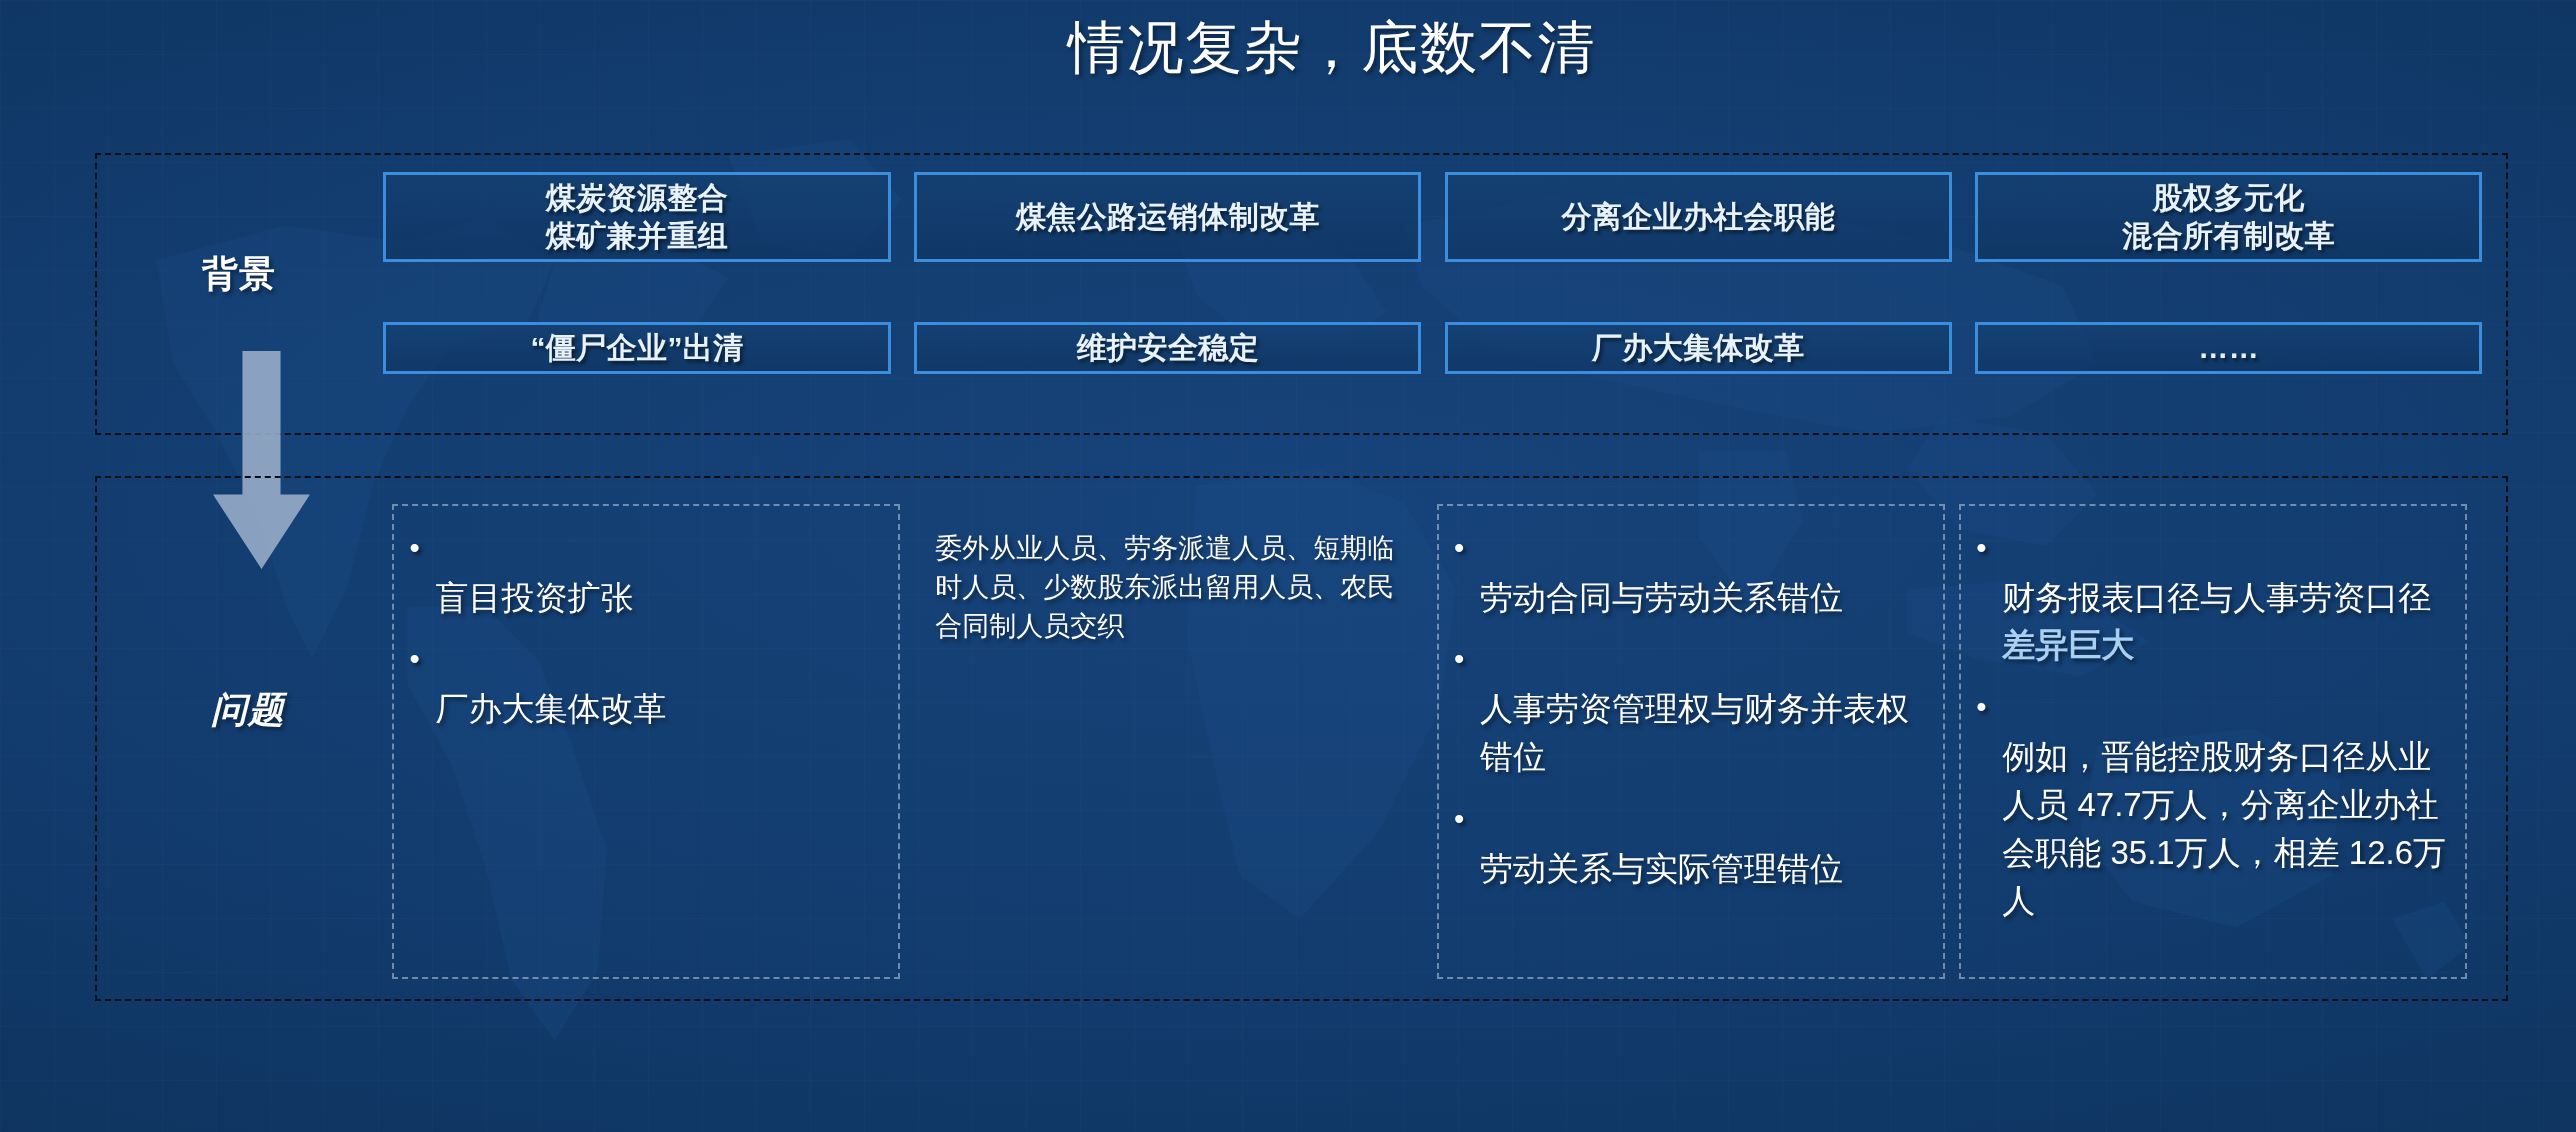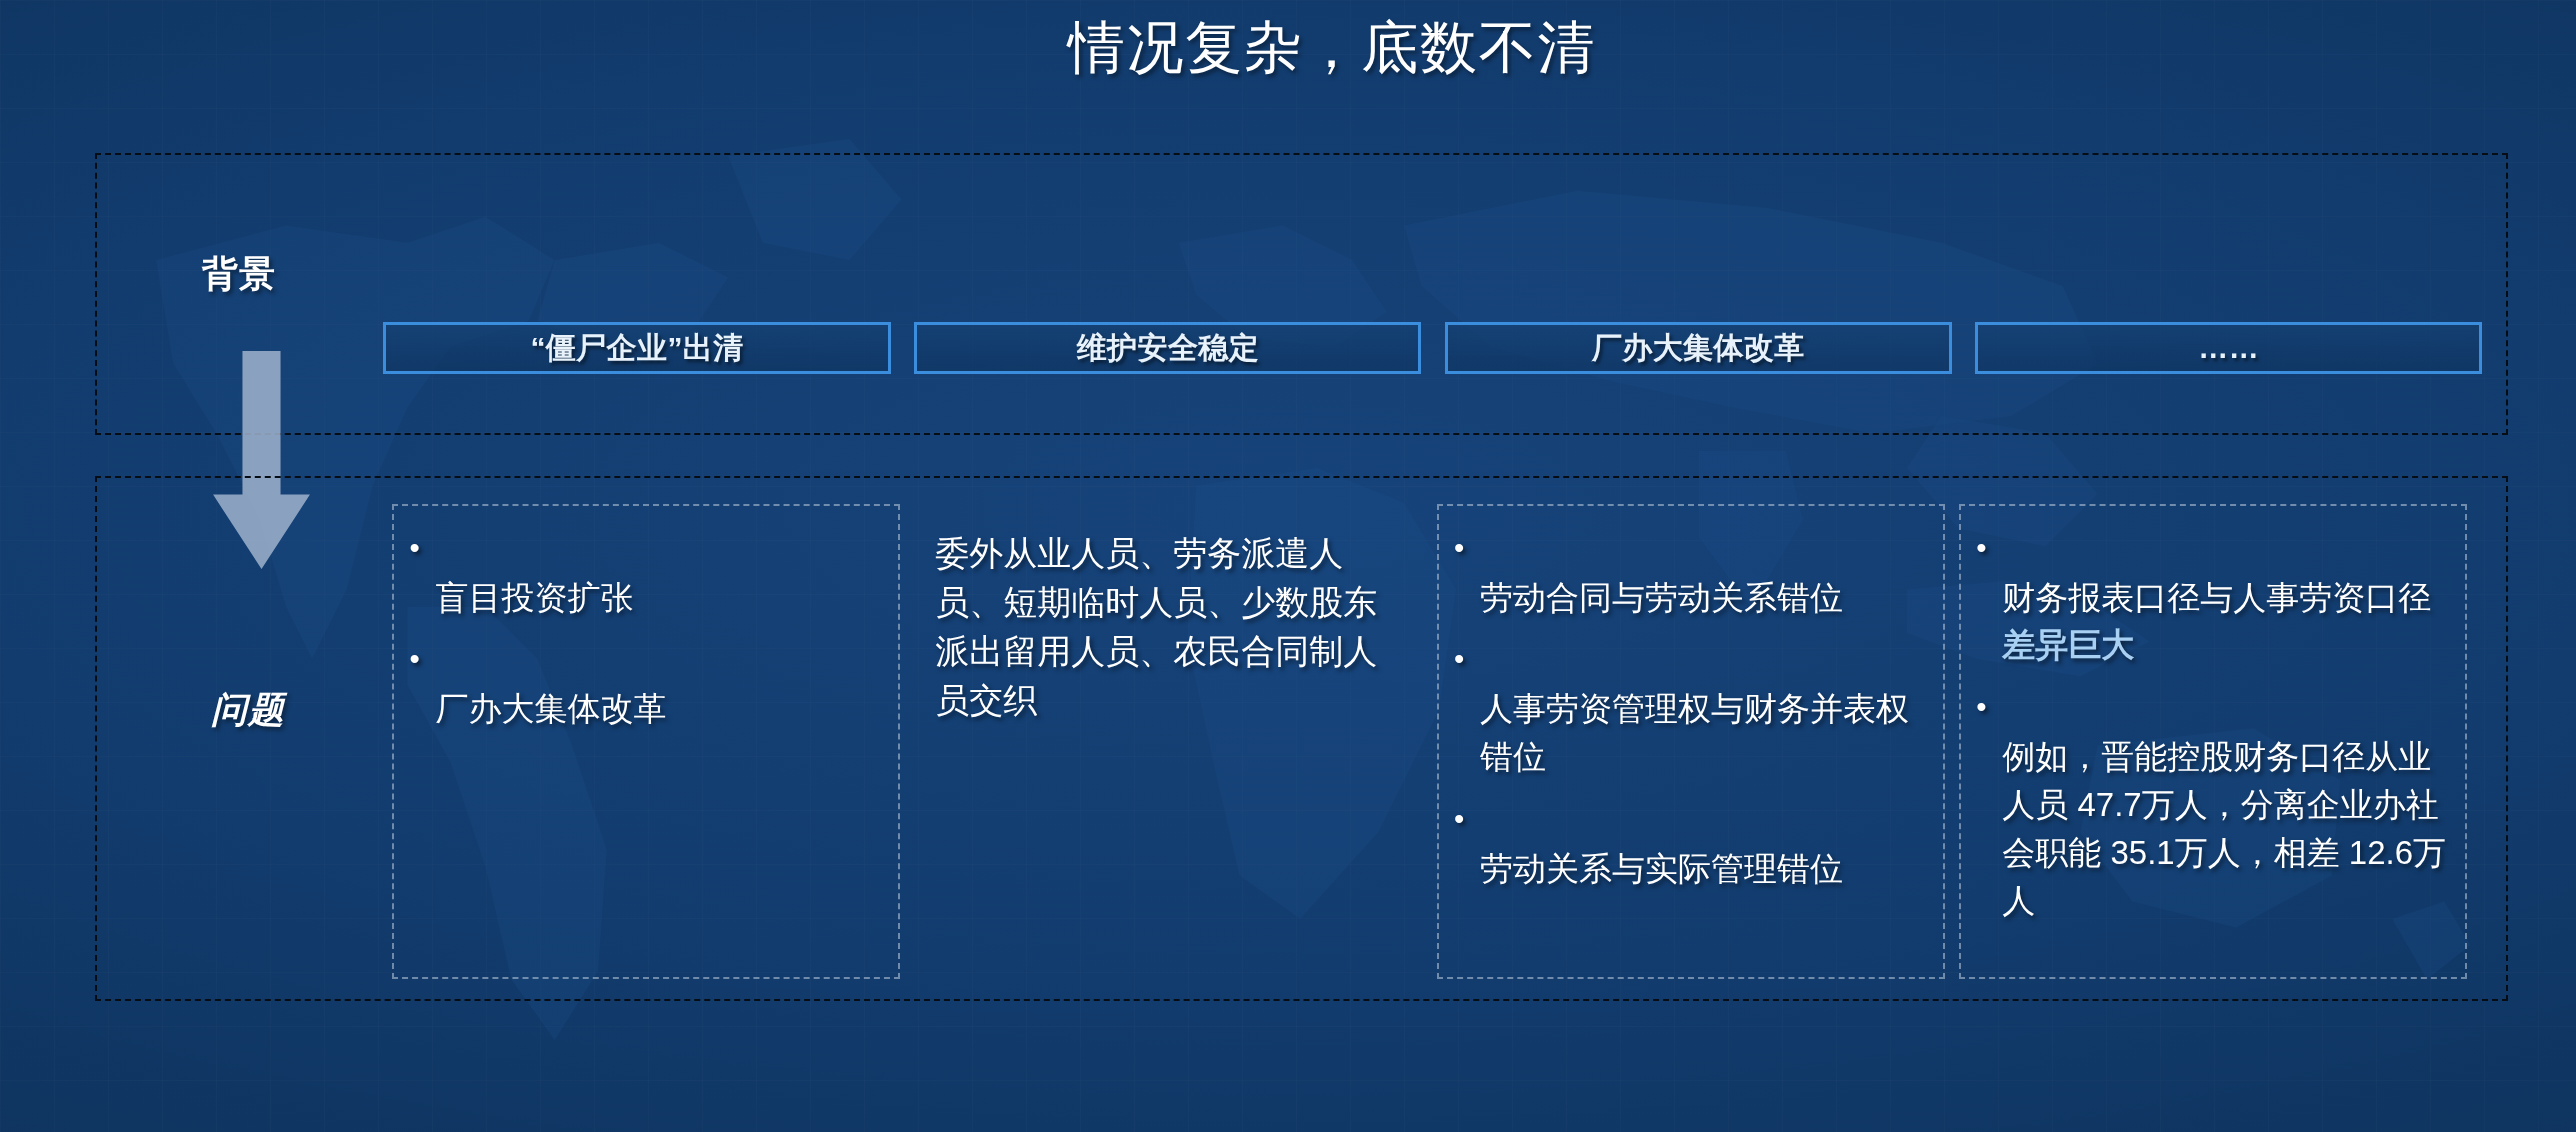--- a/index.html
+++ b/index.html
@@ -158,21 +158,21 @@
   .bullet-dot {
     flex: 0 0 auto;
     font-size: 29.5px;
     line-height: 1.45;
     transform: translateY(-1.7px);
   }
   .bullet-text { flex: 1 1 auto; margin-top: 45px; }
 
   .plain-para {
     color: #ffffff;
-    font-size: 34px;
+    font-size: 27px;
     line-height: 1.45;
     text-shadow: 2.6px 2.6px 4.3px rgba(0,0,0,.5);
     padding: 0 3.5px;
   }
 
   .hl {
     color: #a8d0f2;
     font-weight: bold;
   }
 </style>
@@ -217,20 +217,44 @@
   <div class="panel" id="panel-background"></div>
 
   <div class="axis-label" id="label-background">背景</div>
 
   <div id="down-arrow">
     <svg viewBox="0 0 112 252" aria-hidden="true">
       <path d="M34 0 H78 V166 H112 L56 252 L0 166 H34 Z" fill="#9fb3cc" fill-opacity="0.85"></path>
     </svg>
   </div>
 
+  <div class="tag-row" id="tag-row-1">
+    <div class="tag-box w1">
+      <div>
+        <span class="two-line">煤炭资源整合</span>
+        <span class="two-line">煤矿兼并重组</span>
+      </div>
+    </div>
+    <div class="tag-box w2">
+      <div>
+        <span class="two-line">煤焦公路运销体制改革</span>
+      </div>
+    </div>
+    <div class="tag-box w3">
+      <div>
+        <span class="two-line">分离企业办社会职能</span>
+      </div>
+    </div>
+    <div class="tag-box w4">
+      <div>
+        <span class="two-line">股权多元化</span>
+        <span class="two-line">混合所有制改革</span>
+      </div>
+    </div>
+  </div>
 
   <div class="tag-row" id="tag-row-2">
     <div class="tag-box w1">
       <div>
         <span class="two-line">“僵尸企业”出清</span>
       </div>
     </div>
     <div class="tag-box w3">
       <div>
         <span class="two-line">维护安全稳定</span>

